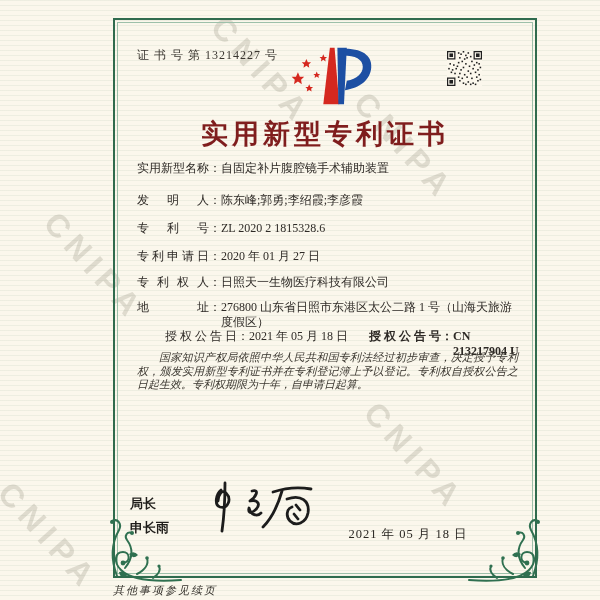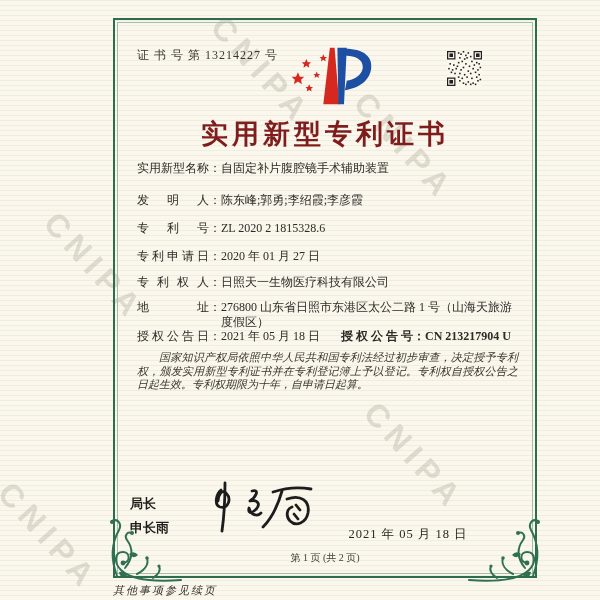--- a/index.html
+++ b/index.html
@@ -30,21 +30,21 @@
   
   .fields{position:absolute;left:22px;right:16px;top:141px;}
   .frow{position:absolute;left:0;right:0;display:flex;align-items:flex-start;
         font-size:12px;line-height:14.5px;}
   .flabel{display:inline-block;width:72px;text-align:justify;text-align-last:justify;flex:none;}
   .fcolon{flex:none;width:12px;}
   .fvalue{flex:1;}
   .fr0{top:0;} .fr1{top:32px;justify-content:space-between;} .fr2{top:60px;} .fr3{top:88px;align-items:flex-end;}
   .fr4{top:114px;} .fr5{top:139px;} .frg{top:168px;}
   .g2{margin-left:6px;display:flex;font-weight:bold;}
-  .g1{display:flex;width:198px;flex:none;}
+  .g1{display:flex;width:198px;flex:none;margin-left:28px;}
   
   .paras{position:absolute;left:22px;right:17px;top:331px;font-size:11px;
          line-height:13.5px;font-style:italic;color:#3a362f;text-align:justify;}
   .paras p{margin:0;text-indent:2em;}
   
   .signer{position:absolute;left:15px;top:472px;font-size:13px;font-weight:bold;
           font-family:"Liberation Sans","DejaVu Sans",sans-serif;color:#1f1d1a;line-height:24px;}
   .sig{position:absolute;left:92px;top:458px;width:120px;height:62px;}
   .issue-date{position:absolute;left:208px;top:506px;width:170px;text-align:center;
               font-size:12.5px;letter-spacing:1px;color:#2a2722;}
@@ -212,21 +212,20 @@
         <path d="M66,13 C78,9 93,8 104,10"></path>
         <path d="M75,12 C71,26 64,40 56,48"></path>
         <path d="M80,20 C94,15 103,22 101,34 C99,44 89,48 83,42 C79,38 79,30 85,28"></path>
         <path d="M89,26 l4,5"></path>
         <path d="M87,35 l4,5"></path>
       </g>
     </svg>
 
     <div class="issue-date">2021 年 05 月 18 日</div>
 
-    <div class="pageinfo">第 1 页 (共 2 页)</div>
 
     <svg class="orn orn-l" viewBox="0 0 80 80">
       <g fill="none" stroke="#2f7050" stroke-width="2" stroke-linecap="round">
         <path d="M78,70 C50,72 28,70 18,60 C10,52 12,42 20,42 C27,42 28,52 20,53"></path>
         <path d="M14,66 C8,50 8,34 16,20 C19,14 15,8 9,11"></path>
         <path d="M22,58 C30,48 30,38 24,30 C21,26 24,21 29,23"></path>
         <path d="M34,64 C42,60 46,54 44,48"></path>
         <path d="M50,68 C56,64 58,60 56,56"></path>
       </g>
       <g fill="#2f7050">

